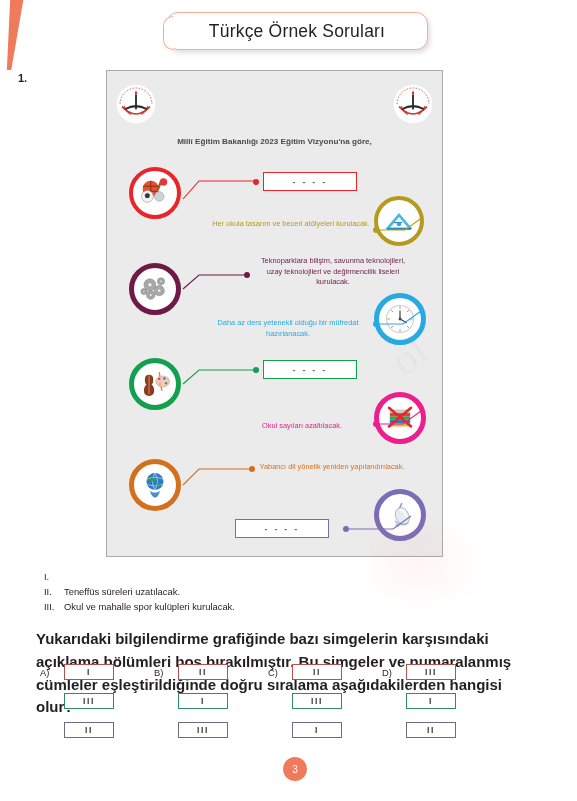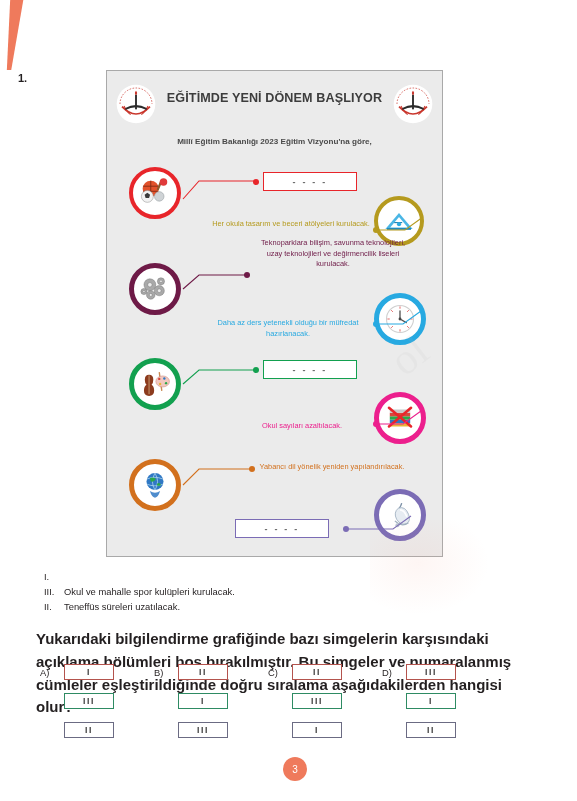--- a/index.html
+++ b/index.html
@@ -121,20 +121,24 @@
   .wm-2{left:370px;top:520px;width:120px;height:95px;
         background:radial-gradient(ellipse at 40% 45%, #f3a08c 0%, rgba(243,160,140,0) 70%);}
 </style>
 </head>
 <body>
 
 <div class="page">
 
   <div class="corner-wedge"></div>
 
+  <div class="title-wrap">
+    <div class="title-pill"></div>
+    <div class="title-text">Türkçe Örnek Soruları</div>
+  </div>
 
   <div class="q-number">1.</div>
 
   <div class="info-frame">
 
     <div class="info-head">
 
       <svg class="meb-logo left" viewBox="0 0 60 60">
         <circle cx="30" cy="30" r="29" fill="#ffffff"></circle>
         <path d="M6 30 A24 24 0 0 1 54 30" fill="none" stroke="#c9362c" stroke-width="1.1" stroke-dasharray="2.4 2.2"></path>
@@ -149,21 +153,20 @@
       <svg class="meb-logo right" viewBox="0 0 60 60">
         <circle cx="30" cy="30" r="29" fill="#ffffff"></circle>
         <path d="M6 30 A24 24 0 0 1 54 30" fill="none" stroke="#c9362c" stroke-width="1.1" stroke-dasharray="2.4 2.2"></path>
         <path d="M9 34 q21 22 42 0" fill="none" stroke="#c9362c" stroke-width="2.4"></path>
         <path d="M12 33 q5 10 10 13" fill="none" stroke="#c9362c" stroke-width="1.6"></path>
         <path d="M48 33 q-5 10 -10 13" fill="none" stroke="#c9362c" stroke-width="1.6"></path>
         <path d="M14 36 q16 -9 32 0 l0 3 q-16 -8 -32 0 z" fill="#2b2b2b"></path>
         <rect x="28.6" y="16" width="2.8" height="22" fill="#2b2b2b"></rect>
         <path d="M30 10 q3.4 3.4 0 7 q-3.4 -3.6 0 -7 z" fill="#c9362c"></path>
       </svg>
-      <div class="info-title">EĞİTİMDE YENİ DÖNEM BAŞLIYOR</div>
     </div>
 
     <div class="info-sub">Millî Eğitim Bakanlığı 2023 Eğitim Vizyonu'na göre,</div>
 
     <div class="row" style="top:0;">
       <div class="bubble" style="left:22px;top:96px;width:52px;height:52px;border:4.5px solid #e8252a;">
         <svg width="34" height="34" viewBox="0 0 40 40">
           <circle cx="15" cy="15" r="9.5" fill="#e2522c"></circle>
           <path d="M6.2 12 h17.6 M6.2 18 h17.6" stroke="#7b2a14" stroke-width="1"></path>
           <path d="M15 5.6 v18.8" stroke="#7b2a14" stroke-width="1"></path>
@@ -218,21 +221,21 @@
               <circle cx="7" cy="23" r="1.3" fill="#ebebeb"></circle>
           </g>
         </svg>
       </div>
       <div class="connector" style="left:76px;top:206px;">
         <svg width="90" height="30" style="overflow:visible;">
           <path d="M0 12 L16 -2 L62 -2" fill="none" stroke="#6e1a47" stroke-width="1.1"></path>
         </svg>
       </div>
       <div class="dot" style="left:137px;top:201px;background:#6e1a47;"></div>
-      <div class="note" style="left:146px;top:167px;width:160px;color:#6e1a47;text-align:center;">Teknoparklara bilişim, savunma teknolojileri, uzay teknolojileri ve değirmencilik liseleri kurulacak.</div>
+      <div class="note" style="left:146px;top:185px;width:160px;color:#6e1a47;text-align:center;">Teknoparklara bilişim, savunma teknolojileri, uzay teknolojileri ve değirmencilik liseleri kurulacak.</div>
     </div>
 
     <div class="row" style="top:0;">
       <div class="bubble" style="right:18px;top:222px;width:52px;height:52px;border:5px solid #27a9e1;">
         <svg width="36" height="36" viewBox="0 0 40 40">
           <circle cx="20" cy="20" r="15" fill="#ffffff" stroke="#cfcfcf" stroke-width="1.2"></circle>
           <g stroke="#e05a5a" stroke-width="1">
             <path d="M20 6 v2.6"></path>
               <path d="M20 31.4 v2.6"></path>
               <path d="M6 20 h2.6"></path>
@@ -343,26 +346,26 @@
   </div>
 
   <div class="wm wm-1">ol</div>
   <div class="wm wm-2"></div>
 
   <div class="stmts">
     <div class="stmt">
       <span class="rn">I.</span>
     </div>
     <div class="stmt">
+      <span class="rn">II.</span>
+      <span>Teneffüs süreleri uzatılacak.</span>
+    </div>
+    <div class="stmt">
       <span class="rn">III.</span>
       <span>Okul ve mahalle spor kulüpleri kurulacak.</span>
-    </div>
-    <div class="stmt">
-      <span class="rn">II.</span>
-      <span>Teneffüs süreleri uzatılacak.</span>
     </div>
   </div>
 
   <div class="prompt">Yukarıdaki bilgilendirme grafiğinde bazı simgelerin karşısındaki açıklama bölümleri boş bırakılmıştır. Bu simgeler ve numaralanmış cümleler eşleştirildiğinde doğru sıralama aşağıdakilerden hangisi olur?</div>
 
   <div class="options">
 
     <div class="opt" style="left:0px;">
       <div class="opt-label">A)</div>
       <div class="opt-boxes">

